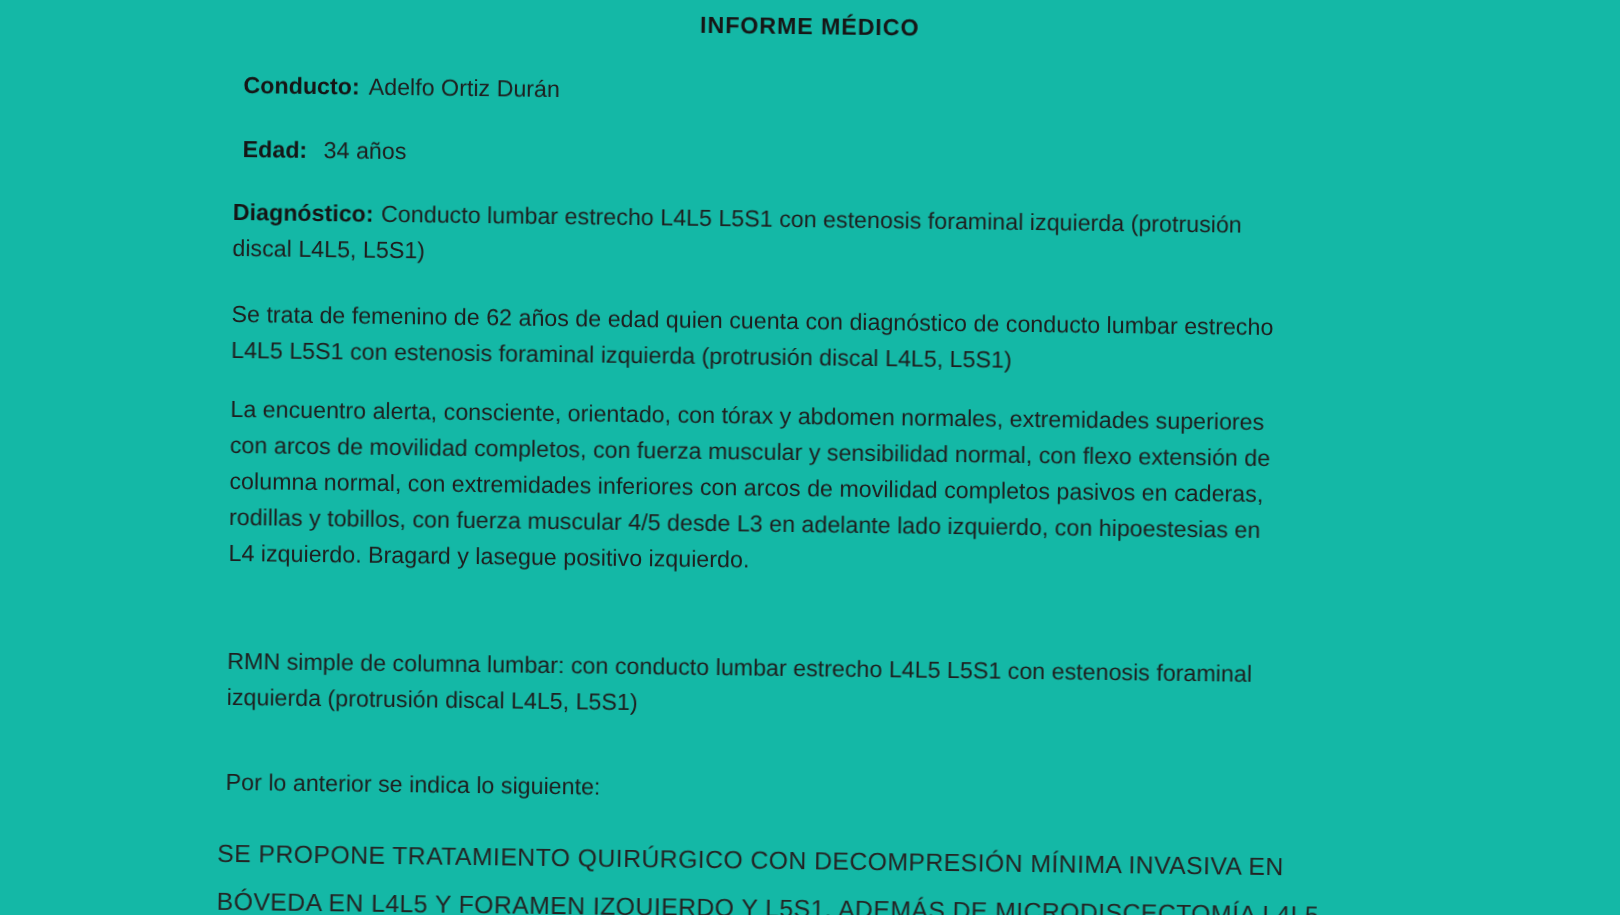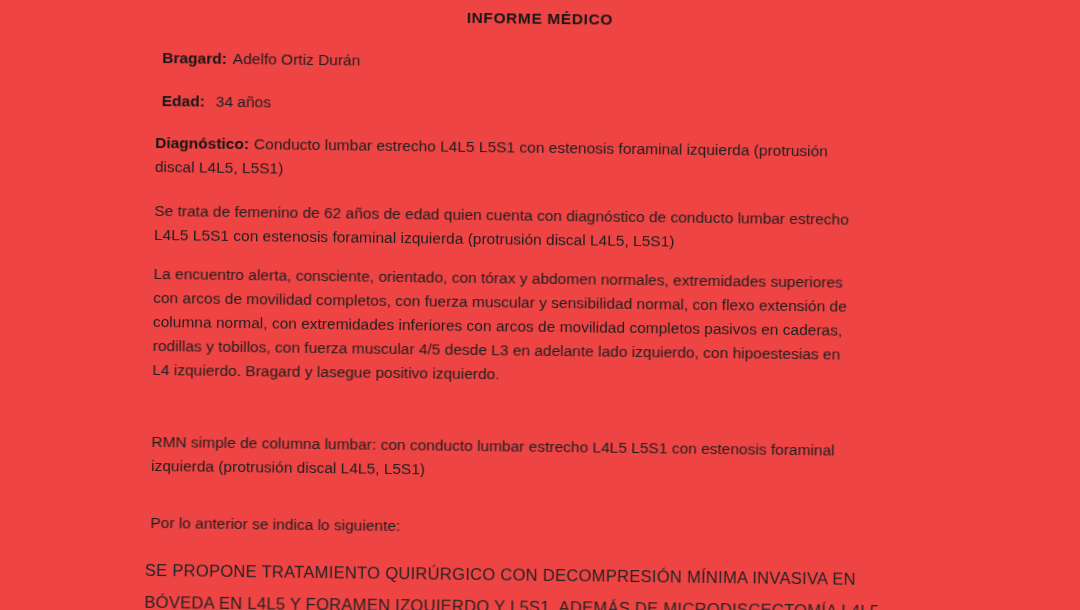--- a/index.html
+++ b/index.html
@@ -8,21 +8,21 @@
     width: 1080px;
     height: 610px;
     background: #ffffff;
     overflow: hidden;
     font-family: "Liberation Sans", sans-serif;
   }
   .page {
     position: relative;
     width: 1080px;
     height: 610px;
-    background: #ef4444;
+    background: #14b8a6;
   }
   
   .scan {
     position: absolute;
     top: 0; left: 0;
     width: 1080px;
     transform: rotate(0.72deg);
     transform-origin: 0 0;
     filter: blur(0.35px);
     color: #1e1e1e;
@@ -70,21 +70,21 @@
 </style>
 </head>
 <body>
 
 <div class="page">
   <div class="scan">
 
     <h1 class="doc-title">INFORME MÉDICO</h1>
 
     <div class="field field-patient">
-      <span class="field-label">Bragard:</span><span>Adelfo Ortiz Durán</span>
+      <span class="field-label">Conducto:</span><span>Adelfo Ortiz Durán</span>
     </div>
 
     <div class="field field-age">
       <span class="field-label wide-gap">Edad:</span><span>34 años</span>
     </div>
 
     <div class="para para-diagnosis">
       <div class="line"><span class="field-label">Diagnóstico:</span><span>Conducto lumbar estrecho L4L5 L5S1 con estenosis foraminal izquierda (protrusión</span></div>
       <div class="line">discal L4L5, L5S1)</div>
     </div>

